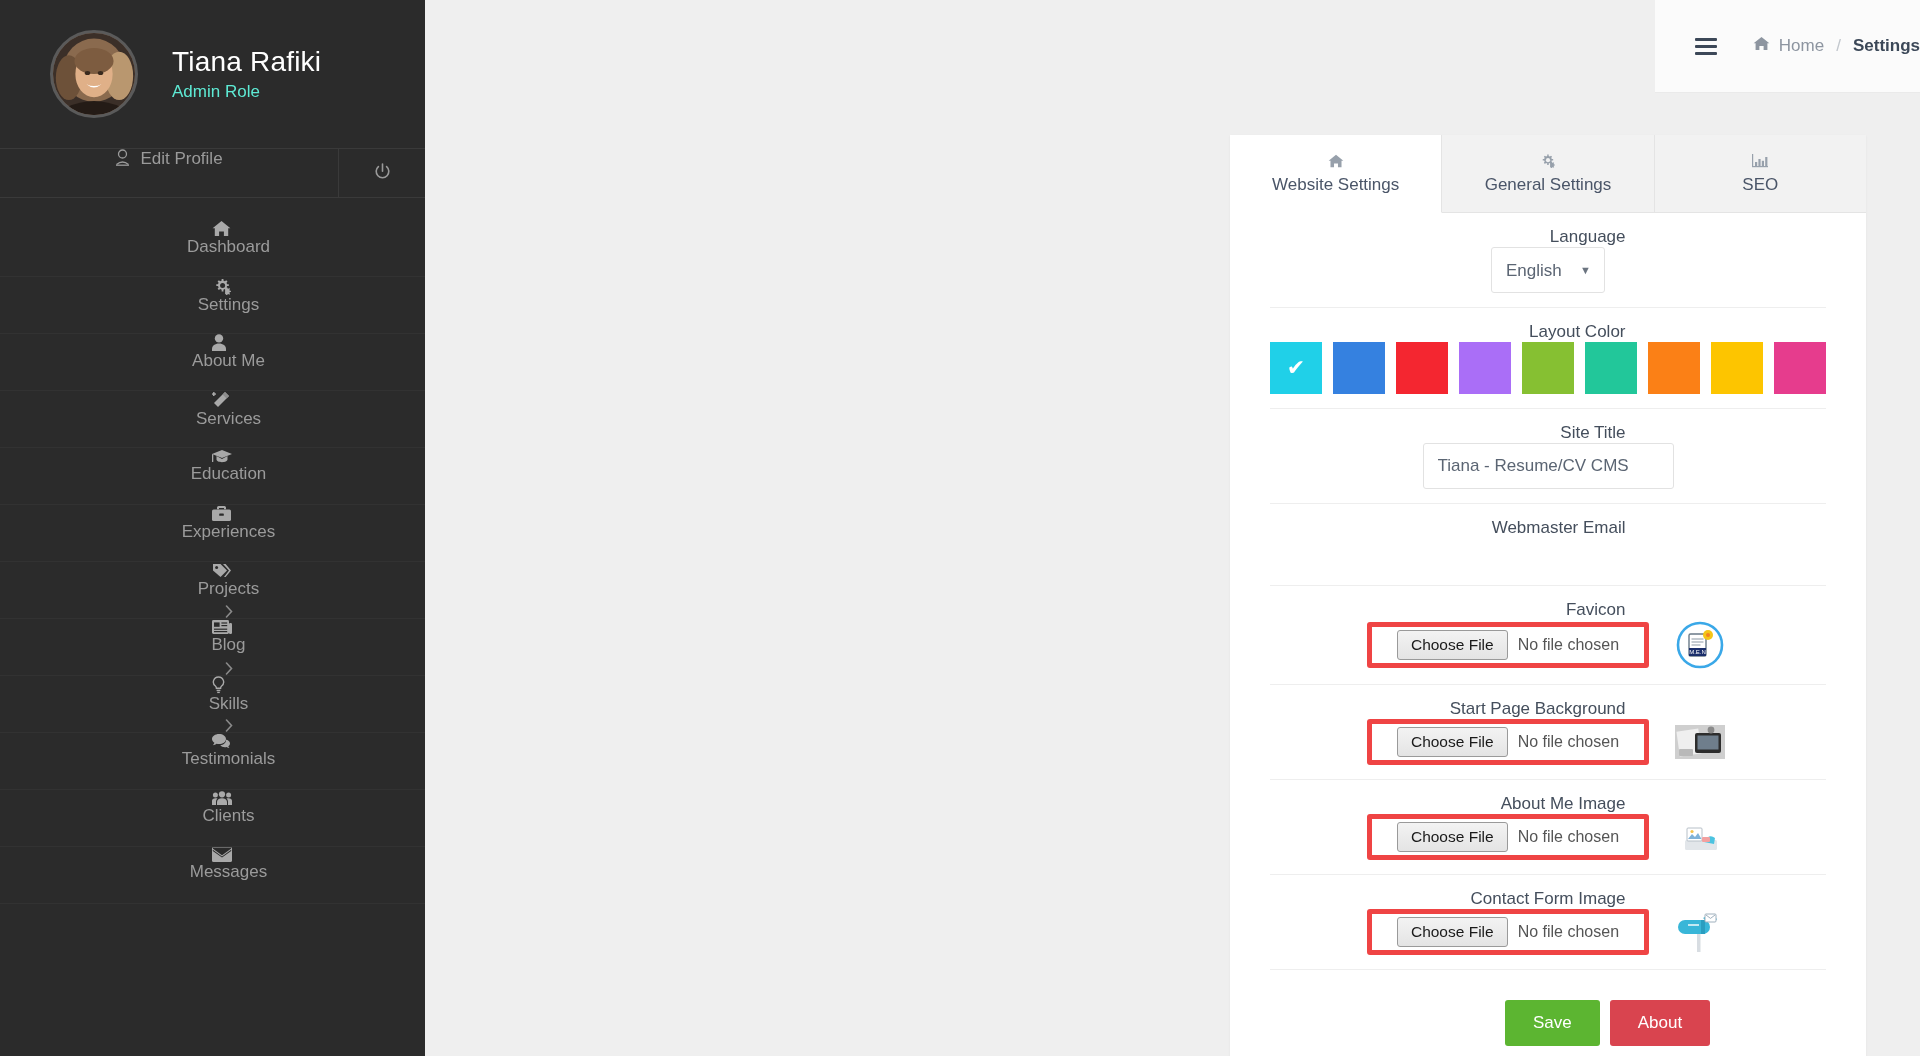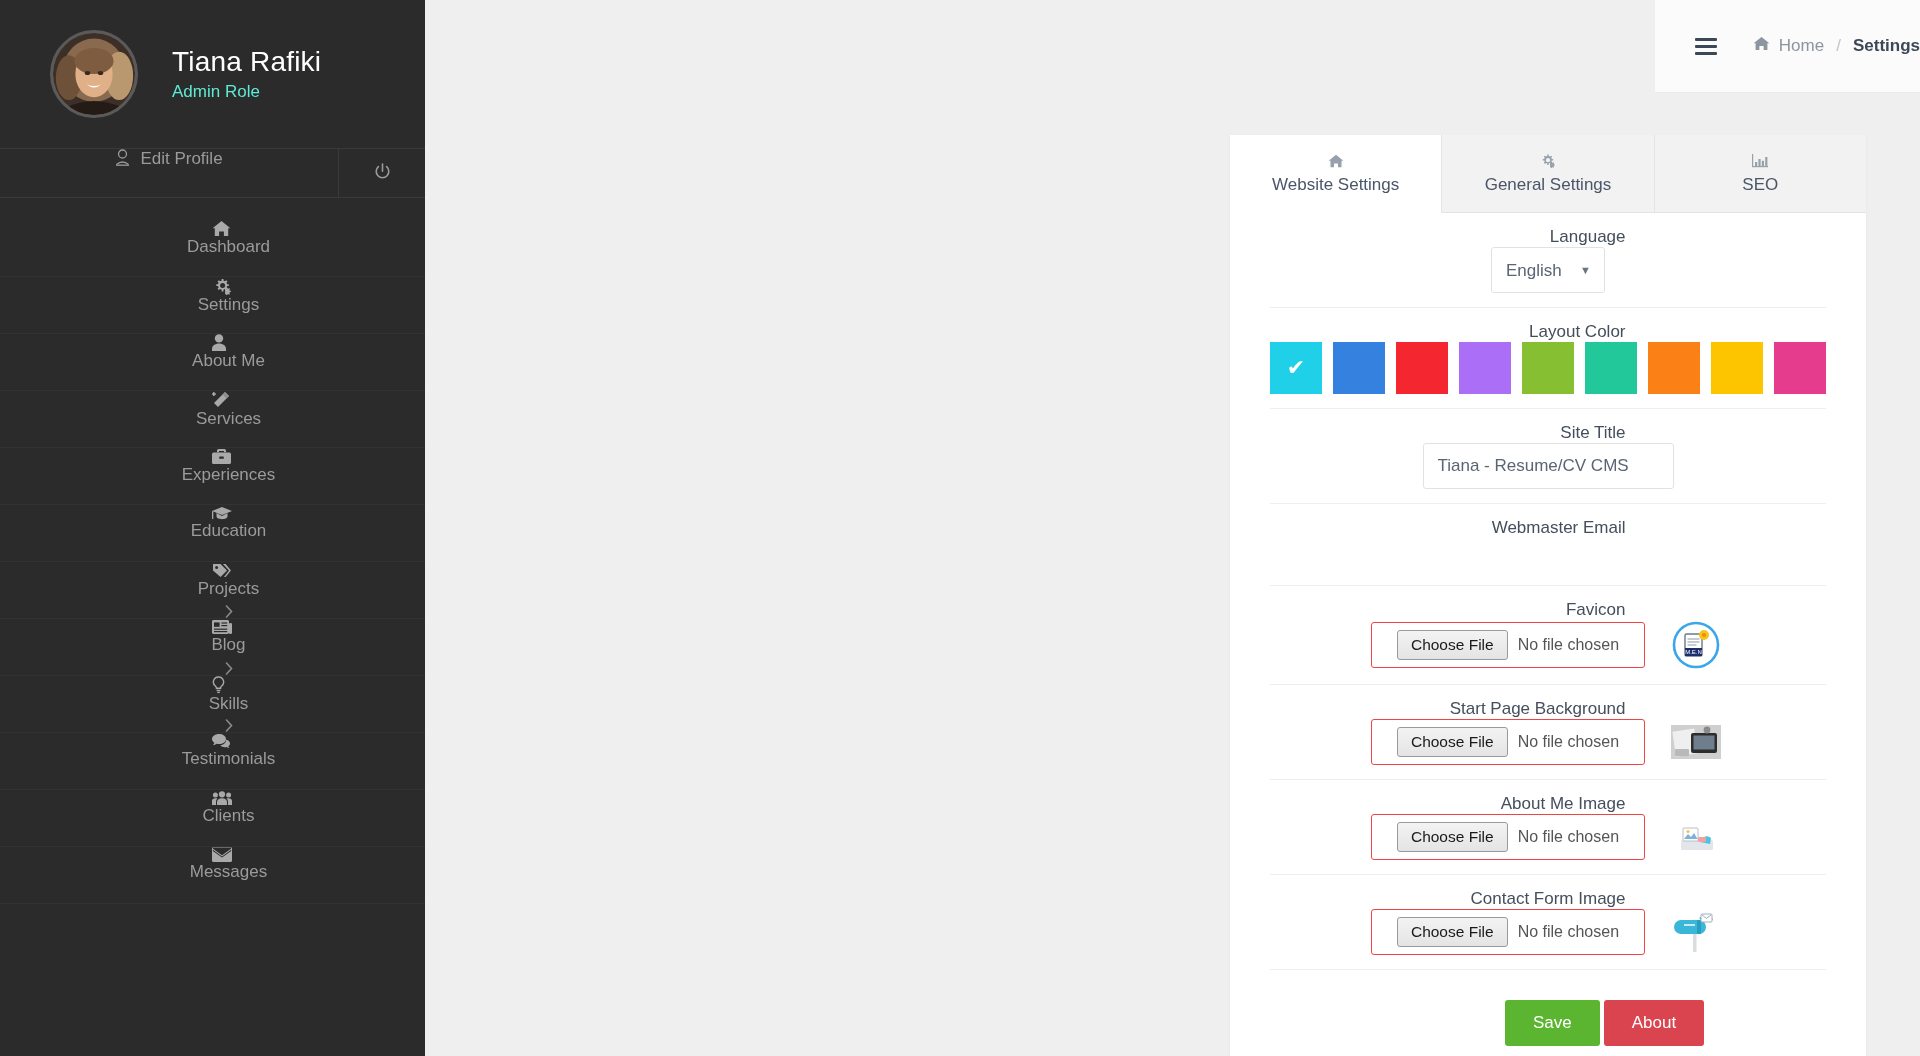--- a/index.html
+++ b/index.html
@@ -136,39 +136,39 @@
 
   .swatches { display: flex; gap: 11px; }
   .swatch {
     width: 52px; height: 52px; cursor: pointer;
     display: flex; align-items: center; justify-content: center;
   }
   .swatch .chk { color: #fff; font-size: 22px; line-height: 1; display: none; }
   .swatch.selected .chk { display: block; }
 
   .file-wrap {
-    flex: 1; height: 46px; border: 1px solid #ef4444; border-radius: 3px;
+    flex: 1; height: 46px; border: 5px solid #ef4444; border-radius: 3px;
     display: flex; align-items: center; padding: 0 25px; gap: 10px;
     background: #fff; max-width: 860px;
   }
   .file-btn {
     background: linear-gradient(#f3f3f3, #e4e4e4);
     border: 1px solid #9a9a9a; border-radius: 3px;
     padding: 5px 13px; font-size: 15.5px; color: #1a1a1a;
     font-family: "Liberation Sans", sans-serif; cursor: pointer;
   }
   .file-none { font-size: 16px; color: #555; }
 
   .thumb {
     flex-shrink: 0; display: flex; align-items: center;
     justify-content: center; width: 58px;
   }
   .thumb svg { display: block; }
 
-  .actions { display: flex; gap: 4px; padding: 30px 0 0 235px; }
+  .actions { display: flex; gap: 10px; padding: 30px 0 0 235px; }
   .btn {
     border: none; border-radius: 3px; padding: 13px 28px;
     font-size: 17px; color: #fff; cursor: pointer;
     font-family: "Liberation Sans", sans-serif;
   }
   .btn-save { background: #5cb531; }
   .btn-cancel { background: #d9444f; }
 </style>
 </head>
 <body>
@@ -263,38 +263,38 @@
           <path d="M13 1 L17 5 L14.6 7.4 L10.6 3.4 z" fill="#8e8e8e"></path>
           <rect x="1" y="1" width="1.6" height="4" rx=".6"></rect>
           <rect x="0" y="2.2" width="4" height="1.6" rx=".6"></rect>
         </svg>
       </span>
       <span class="nav-label">Services</span>
     </div>
 
     <div class="nav-item">
       <span class="nav-ico">
+        <svg width="20" height="16" viewBox="0 0 20 16" fill="currentColor">
+          <path d="M10 2 L20 6 L10 10 L0 6 z"></path>
+          <path d="M4.5 8 v3.6 c0 1.6 2.6 2.6 5.5 2.6 s5.5 -1 5.5 -2.6 V8 L10 11 z"></path>
+          <rect x="0" y="6" width="1.3" height="8" rx=".6"></rect>
+        </svg>
+      </span>
+      <span class="nav-label">Education</span>
+    </div>
+
+    <div class="nav-item">
+      <span class="nav-ico">
         <svg width="19" height="17" viewBox="0 0 19 17" fill="currentColor">
           <path d="M6.6 1 h5.8 a1.6 1.6 0 0 1 1.6 1.6 V4.3 h-2 V3 h-5 v1.3 h-2 V2.6 A1.6 1.6 0 0 1 6.6 1z"></path>
           <rect x="0" y="4.6" width="19" height="11.4" rx="1.6"></rect>
           <rect x="7.2" y="8.4" width="4.6" height="2.4" rx=".6" fill="#2b2b2b"></rect>
         </svg>
       </span>
       <span class="nav-label">Experiences</span>
-    </div>
-
-    <div class="nav-item">
-      <span class="nav-ico">
-        <svg width="20" height="16" viewBox="0 0 20 16" fill="currentColor">
-          <path d="M10 2 L20 6 L10 10 L0 6 z"></path>
-          <path d="M4.5 8 v3.6 c0 1.6 2.6 2.6 5.5 2.6 s5.5 -1 5.5 -2.6 V8 L10 11 z"></path>
-          <rect x="0" y="6" width="1.3" height="8" rx=".6"></rect>
-        </svg>
-      </span>
-      <span class="nav-label">Education</span>
     </div>
 
     <div class="nav-item">
       <span class="nav-ico">
         <svg width="19" height="17" viewBox="0 0 19 17" fill="currentColor">
           <path d="M1 2 h7.5 L15 8.5 L8.5 15 L1 8.4 z"></path>
           <circle cx="4.6" cy="5.6" r="1.5" fill="#2b2b2b"></circle>
           <path d="M11 2 h2.6 L19 8.5 L13.6 15 h-1.6 L17 8.5 z"></path>
         </svg>
       </span>

